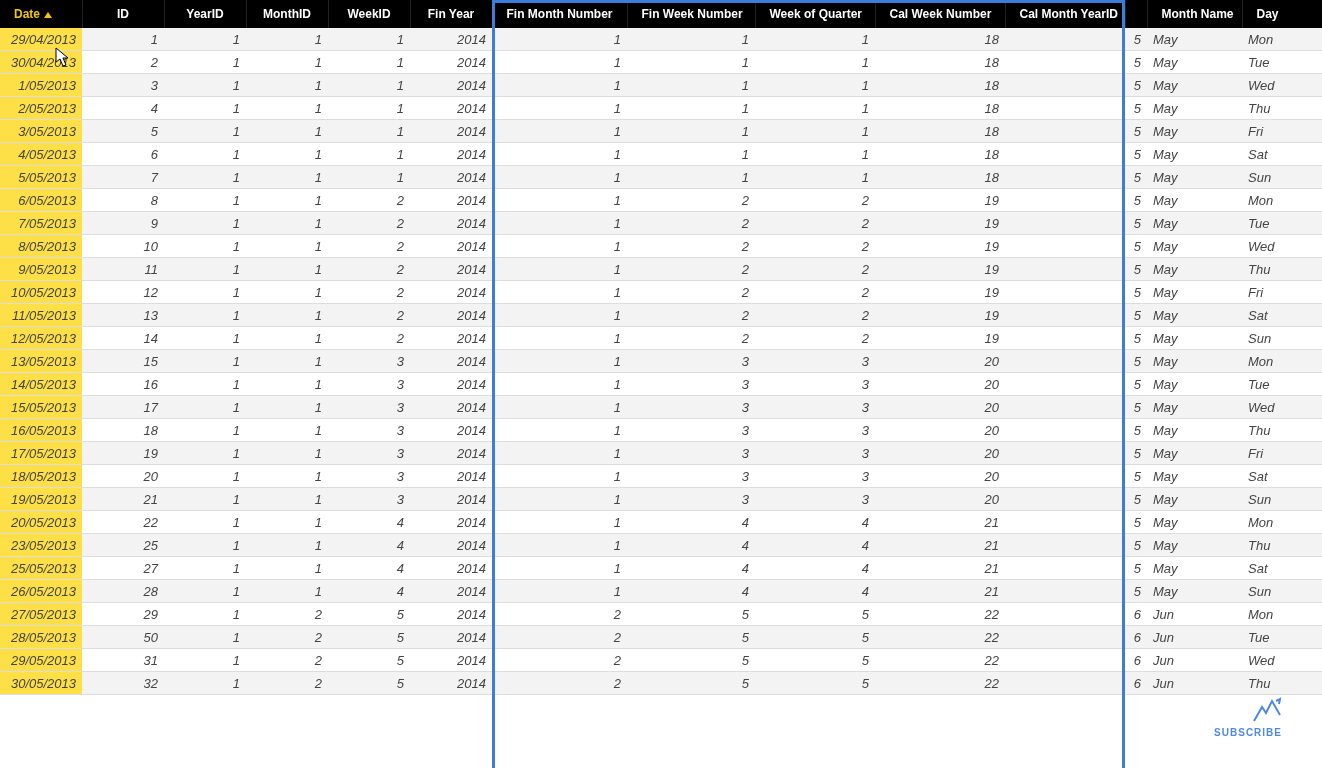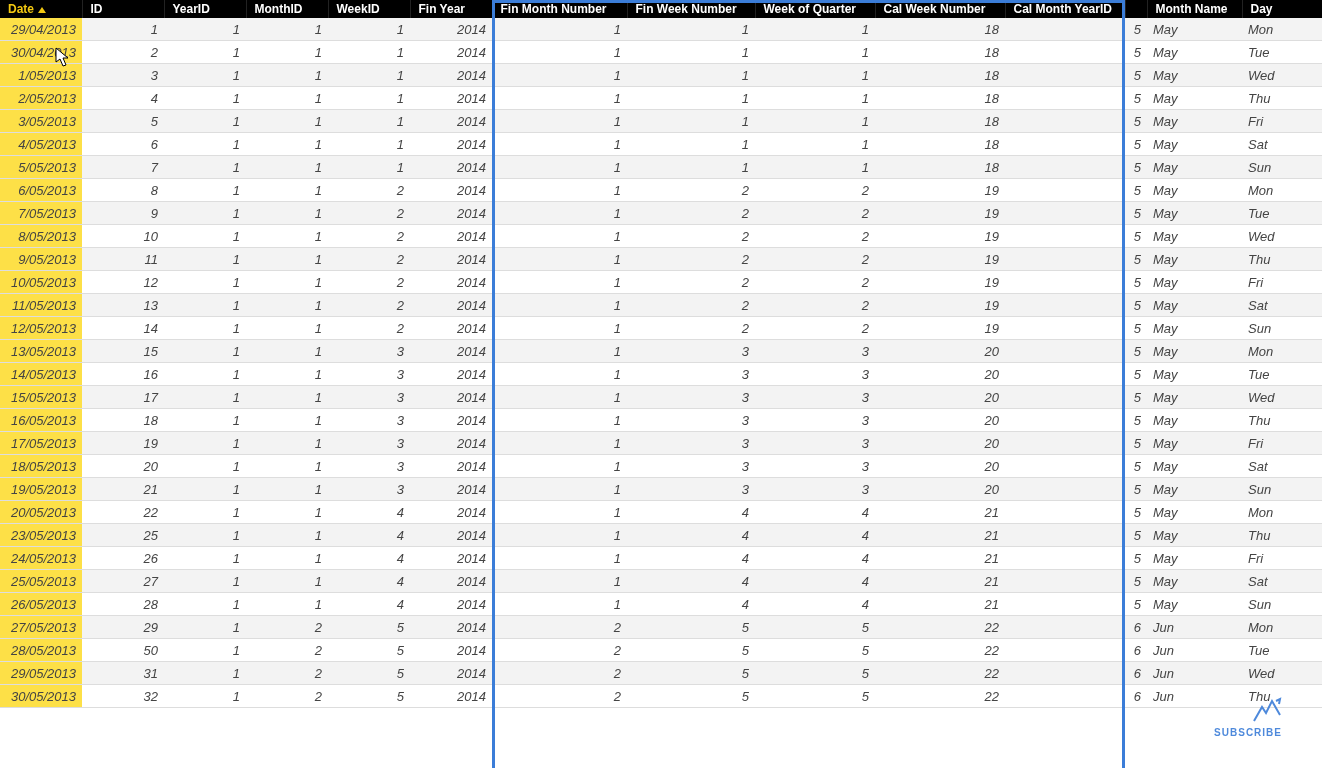--- a/index.html
+++ b/index.html
@@ -1,18 +1,18 @@
 <!DOCTYPE html>
 <html><head>
 <meta charset="utf-8">
 <style>
   html,body{margin:0;padding:0;font-family:"Segoe UI",Arial,sans-serif;font-size:13px;color:#333;background:#fff;width:1322px;height:768px;overflow:hidden}
   .tbl{width:1322px;border-collapse:collapse;table-layout:fixed}
-  .tbl th{background:#000;color:#fff;font-weight:600;height:18px;padding:0 8px;text-align:left;white-space:nowrap;overflow:hidden;font-size:12px;border-right:1px solid #222}
-  .tbl th.right{text-align:left}
+  .tbl th{background:#000;color:#fff;font-weight:600;height:28px;padding:0 14px;text-align:left;white-space:nowrap;overflow:hidden;font-size:12px;border-right:1px solid #222}
+  .tbl th.right{text-align:center}
   .tbl th.sorted{color:#f2c811}
   .sort-ind{display:inline-block;width:0;height:0;border-left:4px solid transparent;border-right:4px solid transparent;border-bottom:6px solid #f2c811;margin-left:4px;vertical-align:middle}
   .tbl td{height:22px;padding:0 6px;border-bottom:1px solid #ddd;white-space:nowrap;overflow:hidden;font-style:italic;color:#444}
   .tbl td.right{text-align:right}
   .tbl tbody tr:nth-child(odd){background:#f3f3f3}
   .tbl tbody tr:nth-child(even){background:#fff}
   .tbl td.datecell{background:#fde047}
   
   .sel{position:absolute;border:3px solid #3b7dd8;pointer-events:none}
   
@@ -437,36 +437,20 @@
         <td class="right">1</td>
         <td class="right">4</td>
         <td class="right">4</td>
         <td class="right">21</td>
         <td class="right"></td>
         <td class="right">5</td>
         <td>May</td>
         <td>Thu</td>
       </tr>
       <tr>
-        <td class="datecell right">24/05/2013</td>
-        <td class="right">26</td>
-        <td class="right">1</td>
-        <td class="right">1</td>
-        <td class="right">4</td>
-        <td class="right">2014</td>
-        <td class="right">1</td>
-        <td class="right">4</td>
-        <td class="right">4</td>
-        <td class="right">21</td>
-        <td class="right"></td>
-        <td class="right">5</td>
-        <td>May</td>
-        <td>Fri</td>
-      </tr>
-      <tr>
         <td class="datecell right">25/05/2013</td>
         <td class="right">27</td>
         <td class="right">1</td>
         <td class="right">1</td>
         <td class="right">4</td>
         <td class="right">2014</td>
         <td class="right">1</td>
         <td class="right">4</td>
         <td class="right">4</td>
         <td class="right">21</td>

